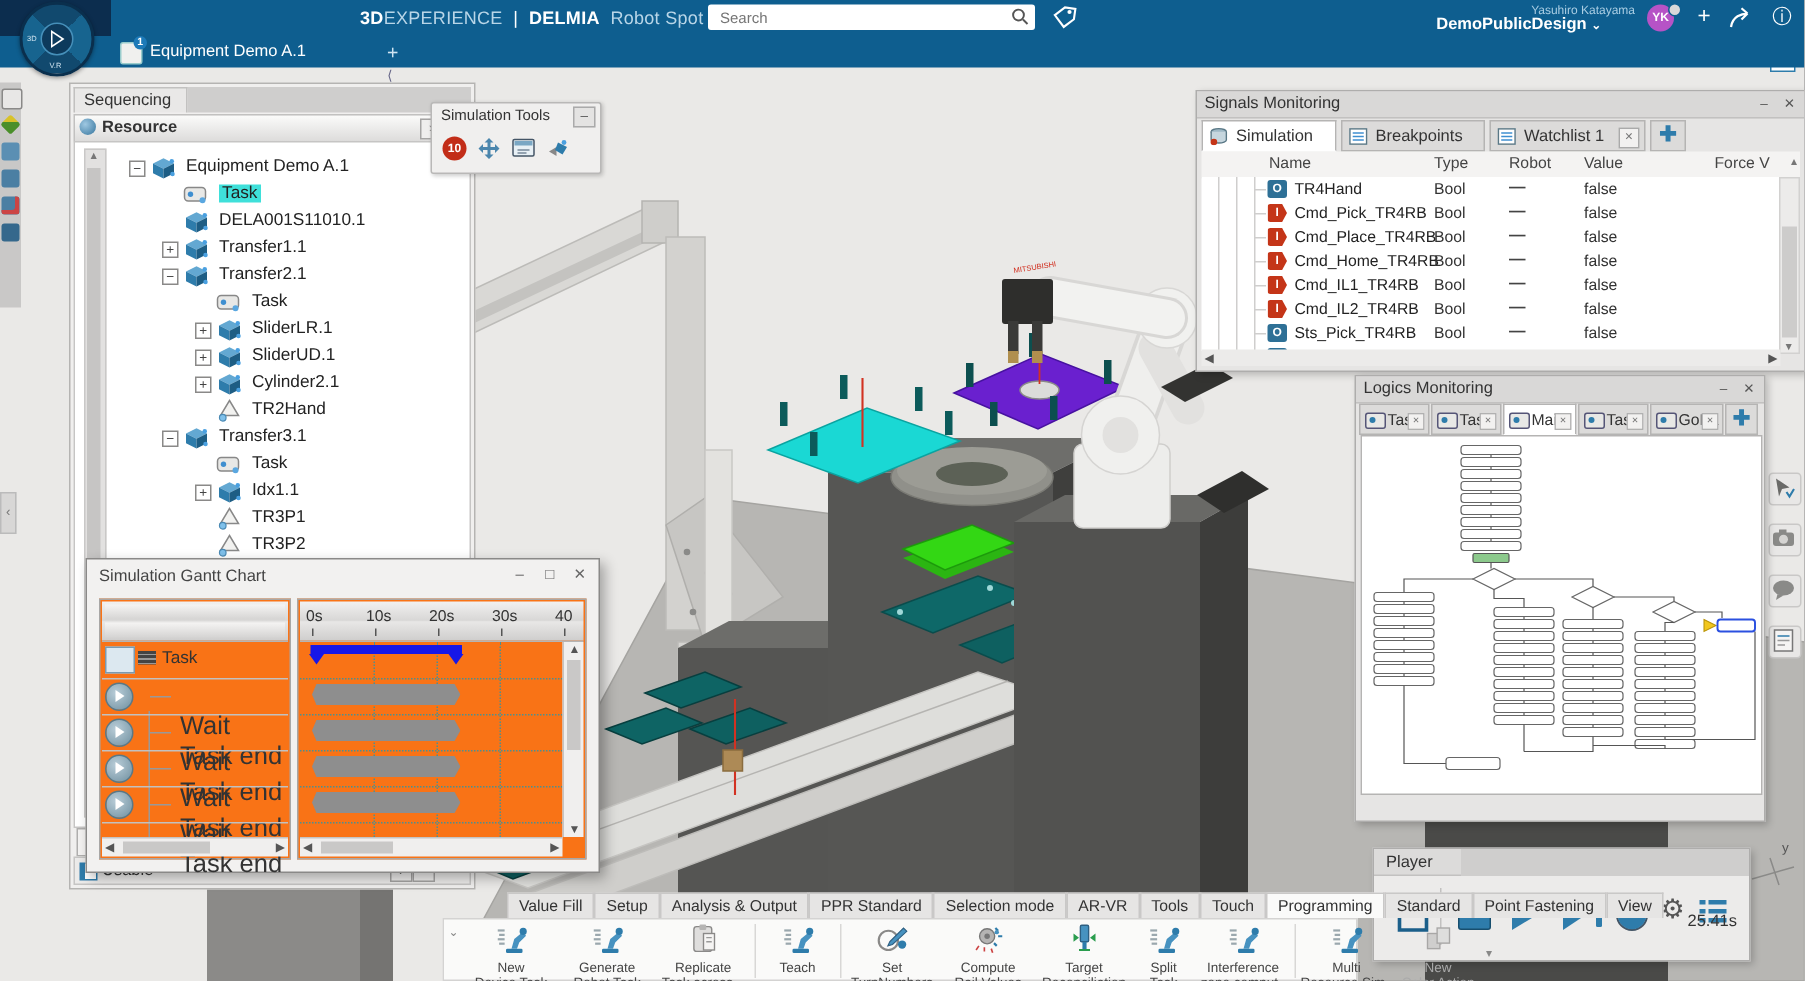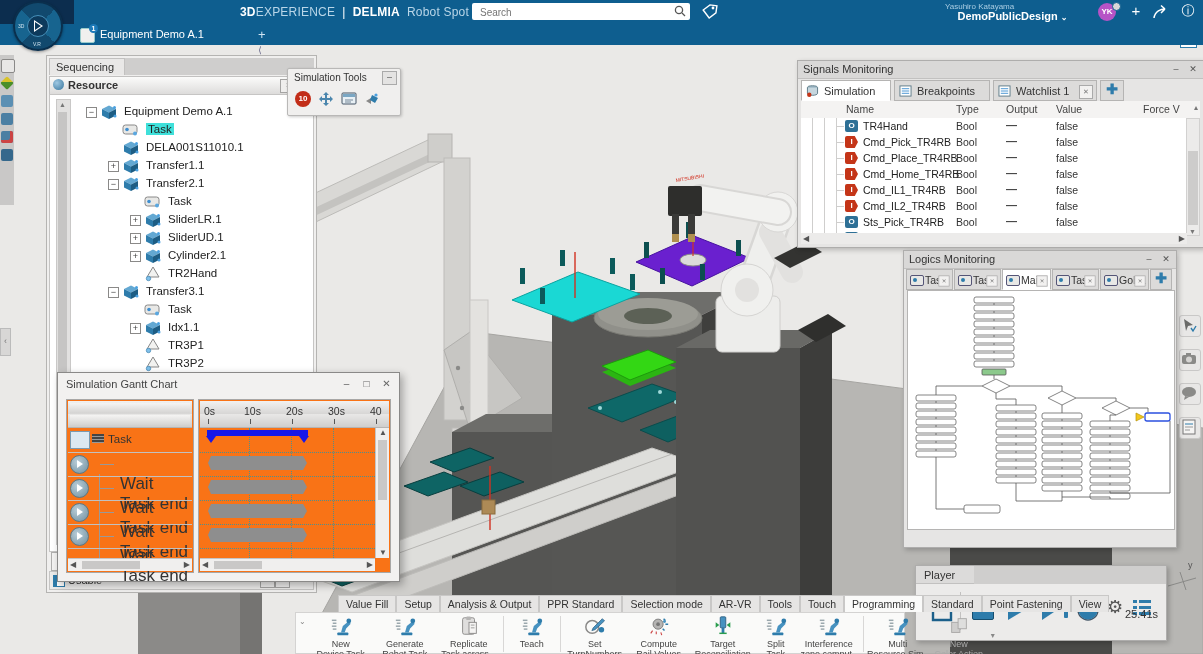--- a/index.html
+++ b/index.html
@@ -8,21 +8,21 @@
   
   #topbar{position:absolute;left:0;top:0;width:1203px;height:24px;background:#0e5e8f;z-index:50;}
   #logo-sq{position:absolute;left:0;top:0;width:74px;height:24px;background:#0c2d4e;z-index:51;}
   #tabbar{position:absolute;left:0;top:24px;width:1203px;height:21px;background:#0e5e8f;z-index:50;}
   .brand{position:absolute;left:240px;top:5px;color:#fff;font-size:12px;letter-spacing:.2px;}
   .brand b{font-weight:bold;}
   .brand .lite{color:#b9d6e8;font-weight:normal;}
   #search-wrap{position:absolute;left:472px;top:3px;width:218px;height:17px;background:#fff;border-radius:2px;}
   #search-wrap input{position:absolute;left:6px;top:1px;width:185px;height:14px;border:0;outline:none;font-size:10px;color:#555;font-family:"Liberation Sans",sans-serif;background:transparent;}
   .mag{position:absolute;right:4px;top:2px;width:12px;height:12px;}
-  #user-name{position:absolute;left:945px;top:2px;width:145px;text-align:left;font-size:8px;color:#a9cde3;}
+  #user-name{position:absolute;left:945px;top:2px;width:145px;text-align:right;font-size:8px;color:#a9cde3;}
   #workspace{position:absolute;left:935px;top:10px;width:155px;text-align:center;font-size:11px;font-weight:bold;color:#fff;}
   #avatar{position:absolute;left:1098px;top:3px;width:18px;height:18px;border-radius:50%;background:#b653c6;color:#fff;
           font-size:8px;font-weight:bold;text-align:center;line-height:18px;}
   #avatar-dot{position:absolute;left:1112px;top:2px;width:7px;height:7px;border-radius:50%;background:#d8d8d8;border:1px solid #0e5e8f;}
   .tb-ic{position:absolute;top:2px;color:#fff;font-size:15px;width:20px;text-align:center;cursor:pointer;}
   
   #doc-tab{position:absolute;left:80px;top:2px;height:19px;color:#fff;font-size:11px;}
   #doc-tab .ticon{position:absolute;left:0;top:2px;width:13px;height:13px;background:#f0f0ee;border-radius:2px;border:1px solid #9cc;}
   #doc-tab .badge{position:absolute;left:9px;top:-2px;width:9px;height:9px;border-radius:50%;background:#1d7ab8;color:#fff;font-size:7px;line-height:9px;text-align:center;font-weight:bold;}
   #doc-tab .tname{position:absolute;left:20px;top:2px;white-space:nowrap;}
@@ -547,21 +547,21 @@
       <svg class="dbic">
           <use href="#sym-list"></use>
         </svg>
         <span class="lbl">Watchlist 1</span>
       <span class="closebox" style="right:3px">✕</span>
     </div>
     <div class="plustab" style="left:302px;top:19px">✚</div>
     <div id="sig-hdr">
       <span style="position:absolute;left:45px;top:2px">Name</span>
       <span style="position:absolute;left:155px;top:2px">Type</span>
-      <span style="position:absolute;left:205px;top:2px">Output</span>
+      <span style="position:absolute;left:205px;top:2px">Robot</span>
       <span style="position:absolute;left:255px;top:2px">Value</span>
       <span style="position:absolute;left:342px;top:2px">Force V</span>
       <span style="position:absolute;right:2px;top:2px;font-size:8px;color:#777">▴</span>
     </div>
     <div id="sig-body">
       <div class="srow">
           <span class="tln"></span>
           <span class="tln2"></span>
           <span class="tln3"></span>
           <span class="stub"></span>

